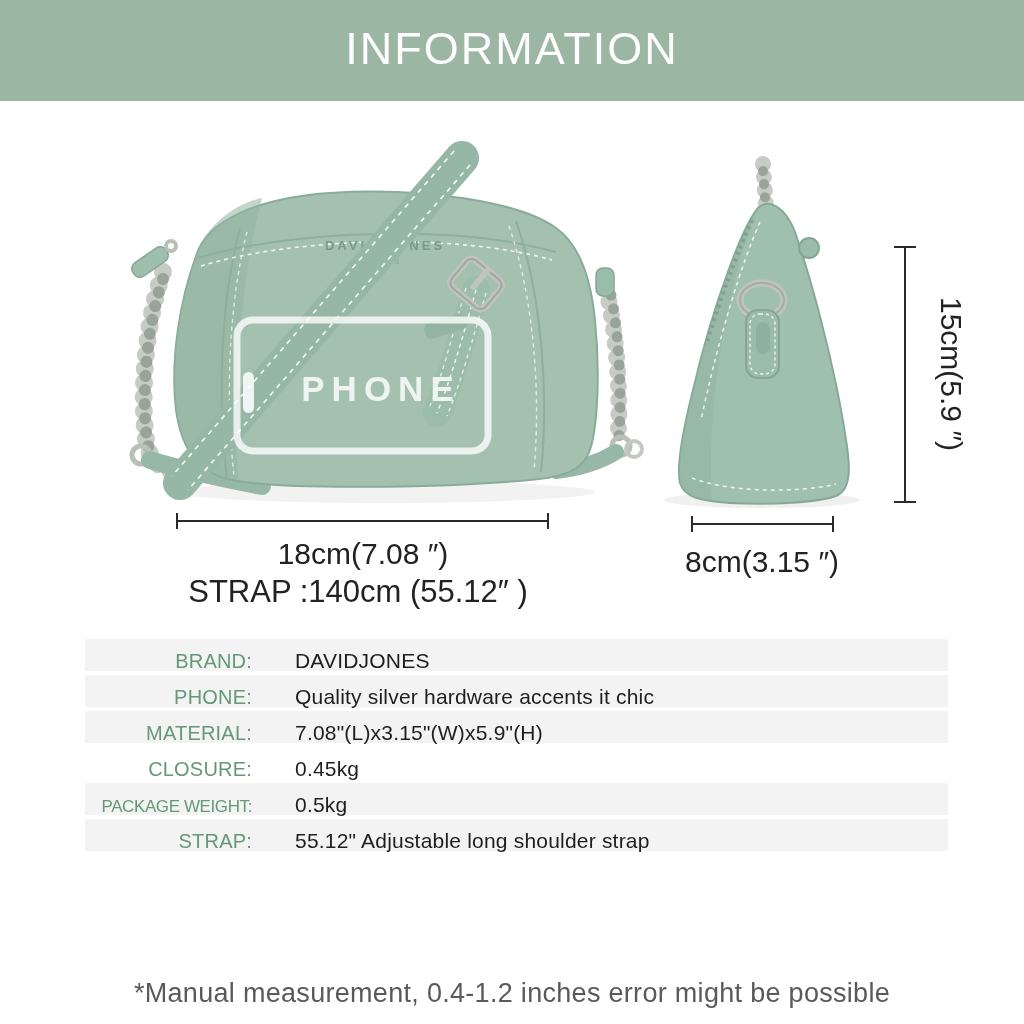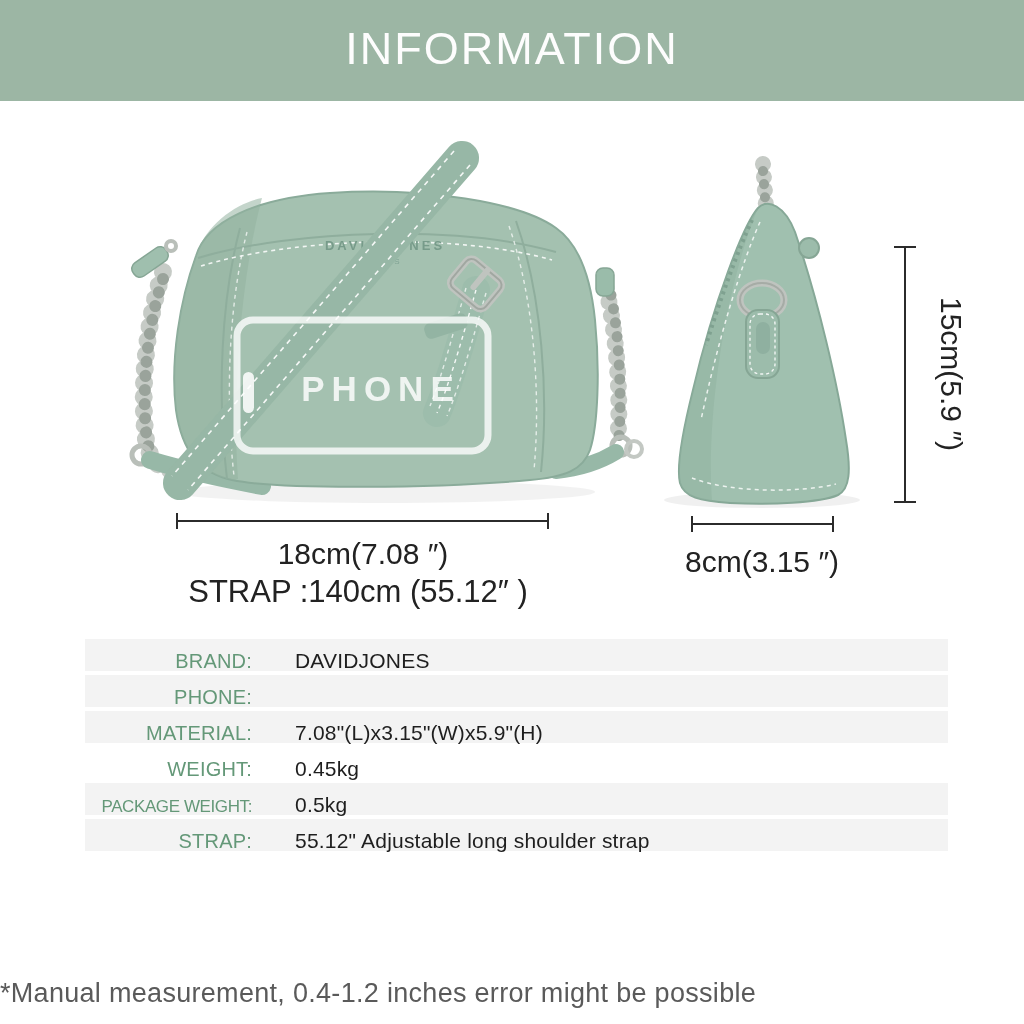--- a/index.html
+++ b/index.html
@@ -30,21 +30,21 @@
     flex:none;letter-spacing:0.2px;
   }
   .spec-value{
     margin-left:43px;color:#1e1e1e;font-size:21px;letter-spacing:0.2px;
   }
   .spec-row.condensed .spec-label{
     font-size:17px;letter-spacing:-0.4px;
   }
   
   .footer-note{
-    position:absolute;left:0;top:978px;width:1024px;
+    position:absolute;left:0;top:978px;width:1024px;text-align:center;
     color:#5a5a5a;font-size:27px;letter-spacing:0.3px;
   }
   
   text{font-family:"Liberation Sans","DejaVu Sans",sans-serif;}
   .dim-text{fill:#222222;font-size:30px;}
   .dim-text-strap{fill:#222222;font-size:31px;}
   .logo-text{fill:#779b8a;font-size:13px;letter-spacing:3px;font-weight:600;}
   .logo-sub{fill:#7fa293;font-size:8px;letter-spacing:2px;}
   .phone-text{fill:rgba(255,255,255,0.82);font-size:35px;letter-spacing:7px;font-weight:600;}
 </style>
@@ -181,27 +181,28 @@
   <text class="dim-text" transform="translate(941 374) rotate(90)" text-anchor="middle">15cm(5.9 ″)</text>
 </svg>
 
 <div class="spec-table">
   <div class="spec-row alt">
     <div class="spec-label">BRAND:</div>
     <div class="spec-value">DAVIDJONES</div>
   </div>
   <div class="spec-row alt">
     <div class="spec-label">PHONE:</div>
+    <div class="spec-value">Quality silver hardware accents it chic</div>
   </div>
   <div class="spec-row alt">
     <div class="spec-label">MATERIAL:</div>
     <div class="spec-value">7.08"(L)x3.15"(W)x5.9"(H)</div>
   </div>
   <div class="spec-row">
-    <div class="spec-label">WEIGHT:</div>
+    <div class="spec-label">CLOSURE:</div>
     <div class="spec-value">0.45kg</div>
   </div>
   <div class="spec-row alt condensed">
     <div class="spec-label">PACKAGE WEIGHT:</div>
     <div class="spec-value">0.5kg</div>
   </div>
   <div class="spec-row alt">
     <div class="spec-label">STRAP:</div>
     <div class="spec-value">55.12" Adjustable long shoulder strap</div>
   </div>

